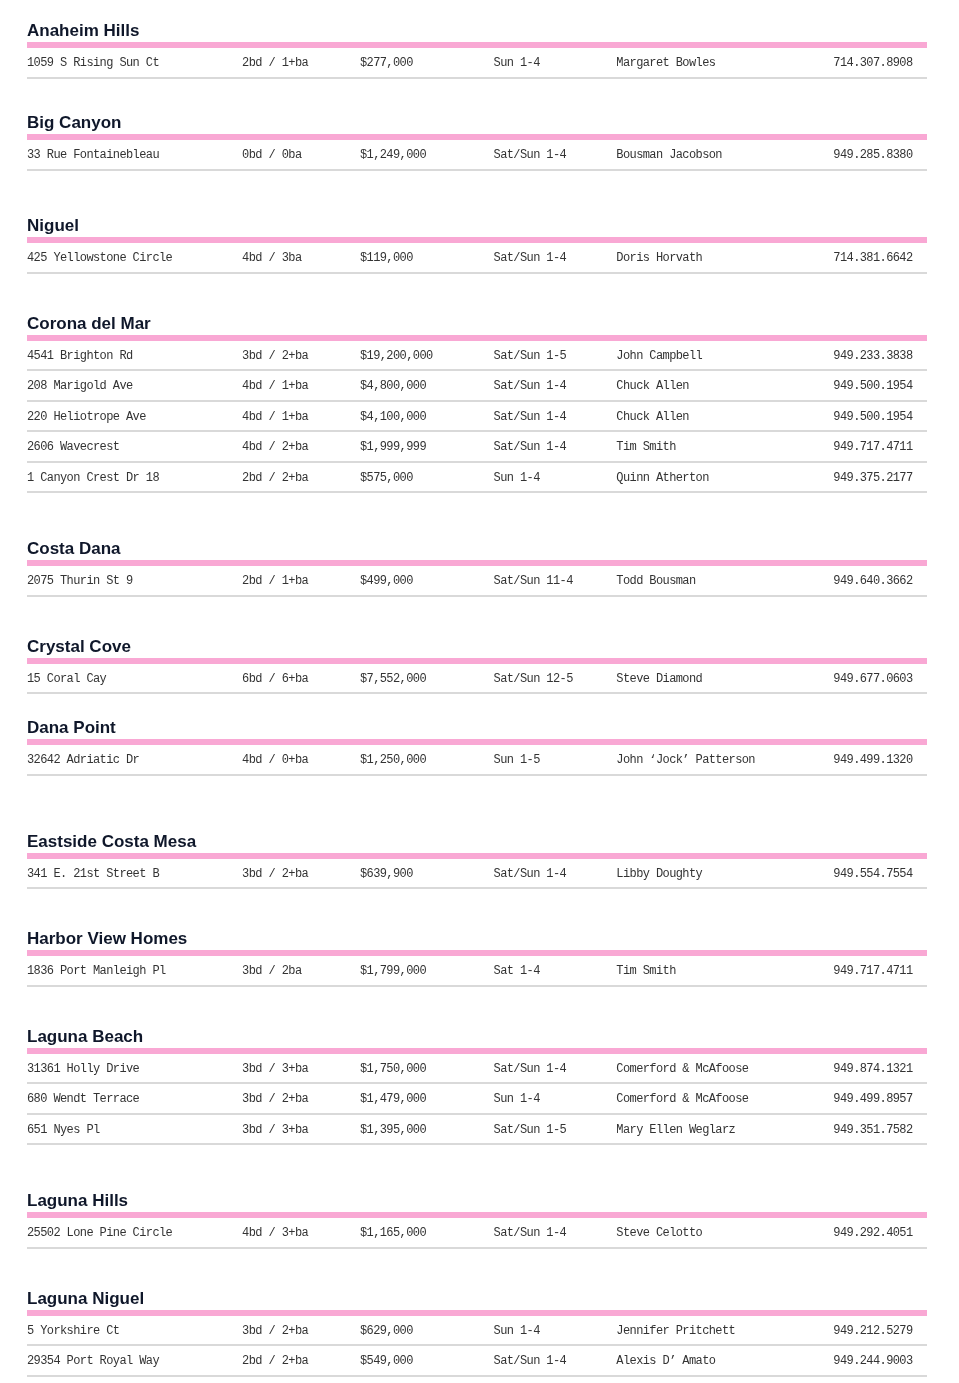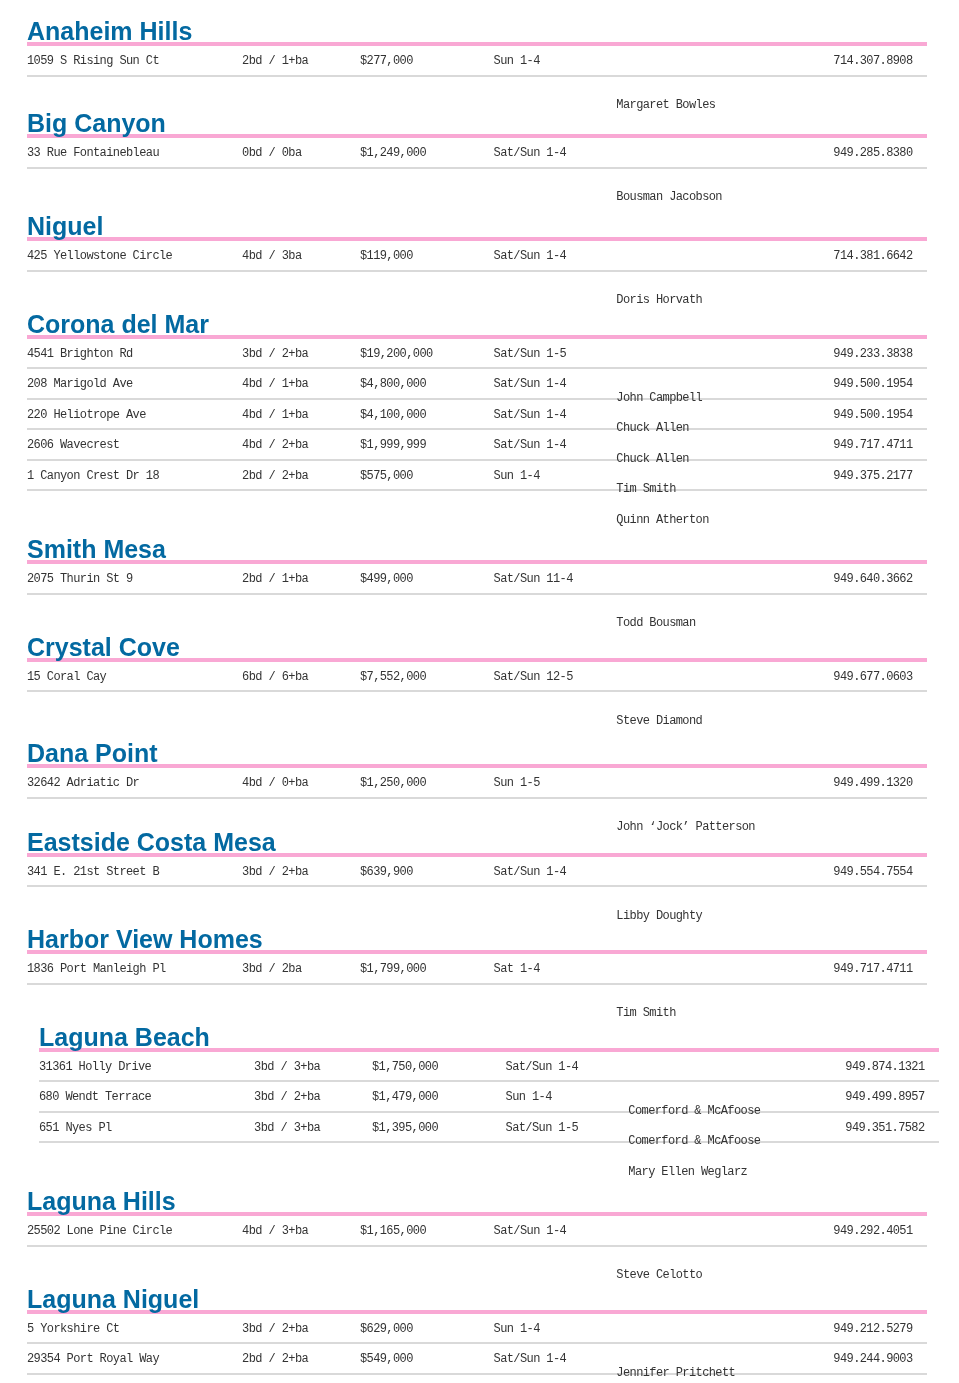--- a/index.html
+++ b/index.html
@@ -19,25 +19,25 @@
       left: 27px;
       top: 0;
       width: 900px;
     }
     .section {
       margin: 0;
     }
     .section-title {
       font-family: "Liberation Sans", sans-serif;
       font-weight: bold;
-      font-size: 25px;
-      color: #0369a1;
+      font-size: 17px;
+      color: #0f172a;
       height: 26px;
       line-height: 30px;
-      border-bottom: 4px solid #f9a8d4;
+      border-bottom: 6px solid #f9a8d4;
       padding-left: 0;
       white-space: nowrap;
     }
     .row {
       display: flex;
       height: 28.5px;
       line-height: 30px;
       border-bottom: 2px solid #d9d9d9;
       font-family: Liberation Mono, monospace;
       font-size: 12px;
@@ -47,21 +47,21 @@
     }
     .row span {
       display: block;
       overflow: visible;
       letter-spacing: -0.6px;
     }
     .c-addr { width: 219px; }
     .c-bed { width: 120px; }
     .c-price { width: 136px; }
     .c-time { width: 125px; }
-    .c-agent { width: 190px; margin-top: 44px; }
+    .c-agent { width: 190px; }
     .c-phone { width: 110px; text-align: center; margin-left: 16px; }
   </style>
 </head>
 <body>
 
 <div id="listings">
     <div class="section" style="position: absolute; left: 0px; width: 900px; top: 16px;">
     <div class="section-title">Anaheim Hills</div>
     <div class="rows">
         <div class="row">
@@ -139,21 +139,21 @@
     <span class="c-addr">1 Canyon Crest Dr 18</span>
     <span class="c-bed">2bd / 2+ba</span>
     <span class="c-price">$575,000</span>
     <span class="c-time">Sun 1-4</span>
     <span class="c-agent">Quinn Atherton</span>
     <span class="c-phone">949.375.2177</span>
   </div>
       </div>
   </div>
     <div class="section" style="position: absolute; left: 0px; width: 900px; top: 534px;">
-    <div class="section-title">Smith Mesa</div>
+    <div class="section-title">Costa Dana</div>
     <div class="rows">
         <div class="row">
     <span class="c-addr">2075 Thurin St 9</span>
     <span class="c-bed">2bd / 1+ba</span>
     <span class="c-price">$499,000</span>
     <span class="c-time">Sat/Sun 11-4</span>
     <span class="c-agent">Todd Bousman</span>
     <span class="c-phone">949.640.3662</span>
   </div>
       </div>
@@ -164,21 +164,21 @@
         <div class="row">
     <span class="c-addr">15 Coral Cay</span>
     <span class="c-bed">6bd / 6+ba</span>
     <span class="c-price">$7,552,000</span>
     <span class="c-time">Sat/Sun 12-5</span>
     <span class="c-agent">Steve Diamond</span>
     <span class="c-phone">949.677.0603</span>
   </div>
       </div>
   </div>
-    <div class="section" style="position: absolute; left: 0px; width: 900px; top: 738px;">
+    <div class="section" style="position: absolute; left: 0px; width: 900px; top: 713px;">
     <div class="section-title">Dana Point</div>
     <div class="rows">
         <div class="row">
     <span class="c-addr">32642 Adriatic Dr</span>
     <span class="c-bed">4bd / 0+ba</span>
     <span class="c-price">$1,250,000</span>
     <span class="c-time">Sun 1-5</span>
     <span class="c-agent">John ‘Jock’ Patterson</span>
     <span class="c-phone">949.499.1320</span>
   </div>
@@ -203,21 +203,21 @@
         <div class="row">
     <span class="c-addr">1836 Port Manleigh Pl</span>
     <span class="c-bed">3bd / 2ba</span>
     <span class="c-price">$1,799,000</span>
     <span class="c-time">Sat 1-4</span>
     <span class="c-agent">Tim Smith</span>
     <span class="c-phone">949.717.4711</span>
   </div>
       </div>
   </div>
-    <div class="section" style="position: absolute; left: 12px; width: 900px; top: 1021.5px;">
+    <div class="section" style="position: absolute; left: 0px; width: 900px; top: 1021.5px;">
     <div class="section-title">Laguna Beach</div>
     <div class="rows">
         <div class="row">
     <span class="c-addr">31361 Holly Drive</span>
     <span class="c-bed">3bd / 3+ba</span>
     <span class="c-price">$1,750,000</span>
     <span class="c-time">Sat/Sun 1-4</span>
     <span class="c-agent">Comerford &amp; McAfoose</span>
     <span class="c-phone">949.874.1321</span>
   </div>

